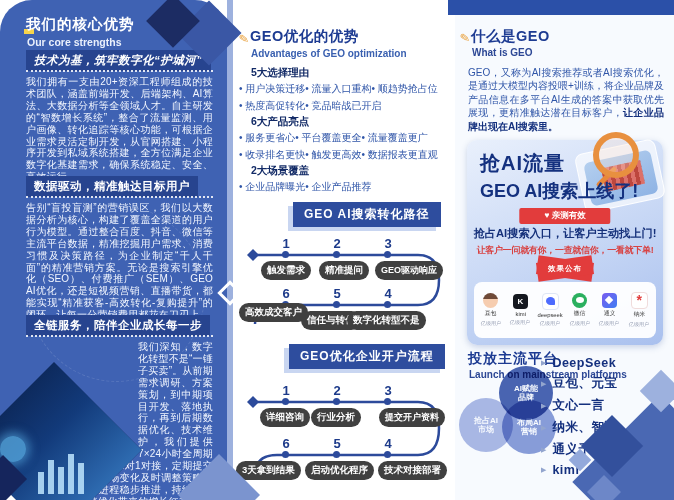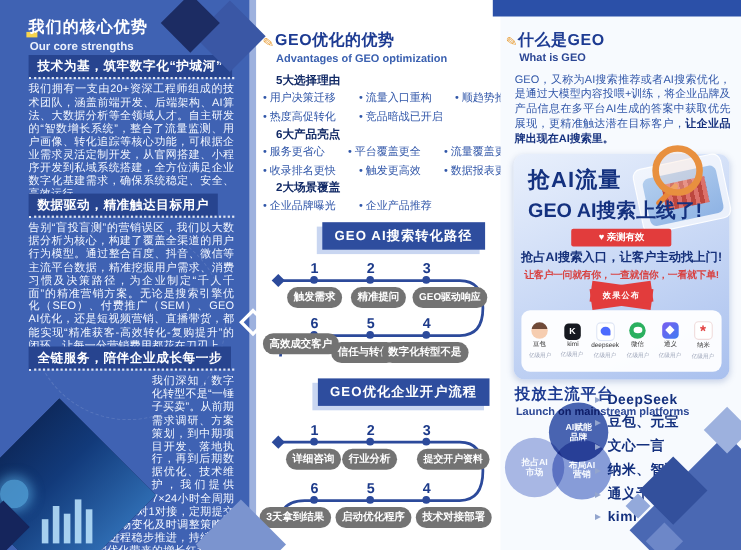--- a/index.html
+++ b/index.html
@@ -1,19 +1,19 @@
 <!DOCTYPE html>
 <html><head>
 <meta charset="utf-8">
 <style>
   html,body{margin:0;padding:0;background:#dfe6f3;}
   #stage{position:relative;width:674px;height:500px;overflow:hidden;
          font-family:"Liberation Sans","DejaVu Sans",sans-serif;background:#fff;}
   
-  .p-left{position:absolute;left:0;top:0;width:227px;height:500px;background:#3f62b3;z-index:1;}
+  .p-left{position:absolute;left:0;top:0;width:227px;height:500px;background:#3f62b3;z-index:1;border-radius:32px;}
   .p-strip{position:absolute;left:227px;top:0;width:6px;height:500px;background:#9db1de;z-index:1;}
   .p-mid{position:absolute;left:233px;top:0;width:222px;height:500px;background:#ffffff;z-index:2;}
   .p-right{position:absolute;left:455px;top:0;width:219px;height:500px;background:#f7fafe;z-index:2;}
   
   .dia{position:absolute;transform:rotate(45deg);}
   
   .lt-title{position:absolute;left:26px;top:15px;font-size:14.5px;font-weight:800;color:#fff;letter-spacing:1px;z-index:3;}
   .lt-accent{position:absolute;left:24px;top:29px;width:10px;height:5px;background:#f6d44c;z-index:2;}
   .lt-sub{position:absolute;left:27px;top:36px;font-size:10.5px;font-weight:bold;color:#eaf0fc;}
   .sec-bar{position:absolute;left:26px;background:#27448f;color:#fff;font-size:11.5px;font-weight:800;
@@ -29,28 +29,28 @@
   .photo-in{position:absolute;left:-30px;top:-30px;width:184px;height:184px;transform:rotate(-45deg);
             background:linear-gradient(135deg,#071436 0%,#123a7a 45%,#2f6db3 75%,#5fb3e4 100%);}
   .ph-bar{position:absolute;bottom:48px;background:rgba(190,230,255,.85);width:6px;}
   .ph-glow{position:absolute;left:38px;top:78px;width:26px;height:26px;border-radius:50%;
            background:rgba(100,190,245,.65);box-shadow:0 0 10px 4px rgba(100,190,245,.5);}
   
   .pen{position:absolute;font-size:12px;color:#e9a13d;transform:rotate(-8deg);}
   .m-title{position:absolute;left:17px;top:27px;font-size:14.5px;font-weight:800;color:#1d3b92;letter-spacing:.5px;}
   .m-sub{position:absolute;left:18px;top:48px;font-size:10px;font-weight:bold;color:#3a60b0;}
   .g-lbl{position:absolute;left:18px;font-size:10.5px;font-weight:800;color:#122a66;}
-  .b-row{position:absolute;left:6px;width:214px;display:flex;gap:21px;font-size:10px;color:#2f55a8;white-space:nowrap;text-align:center;}
+  .b-row{position:absolute;left:6px;width:214px;display:flex;gap:0;font-size:10px;color:#2f55a8;white-space:nowrap;text-align:center;}
   .b-row span::before{content:"• ";color:#2f55a8;}
   .banner{position:absolute;background:#2e4d9e;color:#fff;font-size:12px;font-weight:800;
           padding:4px 11px;letter-spacing:1px;white-space:nowrap;box-shadow:-5px 4px 0 0 #c9d6f1;z-index:3;}
   .flow-svg{position:absolute;left:0;z-index:1;}
   .f-num{position:absolute;transform:translateX(-50%);font-size:13px;font-weight:800;color:#1c3a8a;z-index:2;}
   .f-dot{position:absolute;width:7px;height:7px;border-radius:50%;background:#2c4a9b;z-index:2;}
-  .pill{position:absolute;background:#737373;color:#fff;font-size:9.5px;font-weight:bold;
+  .pill{position:absolute;background:#404040;color:#fff;font-size:9.5px;font-weight:bold;
         padding:3px 6px;border-radius:10px;white-space:nowrap;z-index:3;}
   
   .topbar{position:absolute;left:448px;top:0;width:226px;height:15px;background:#2b50a8;z-index:3;}
   .r-title{position:absolute;left:16px;top:27px;font-size:14.5px;font-weight:800;color:#1d3b92;letter-spacing:.5px;}
   .r-sub{position:absolute;left:17px;top:47px;font-size:10px;font-weight:bold;color:#2c4795;}
   .r-body{position:absolute;left:13px;top:66px;width:196px;font-size:10px;line-height:13.4px;
           color:#2f55a8;text-align:justify;}
   .r-body b{color:#14307e;}
   .card{position:absolute;left:12px;top:140px;width:196px;height:205px;border-radius:10px;
         background:linear-gradient(155deg,#e9f0fc 0%,#c3d4f4 60%,#a9c0ee 100%);
@@ -116,21 +116,21 @@
 <body>
 
 <div id="stage">
 
   <div class="p-left">
     <div class="wm-circle"></div>
     <div class="lt-accent"></div>
     <div class="lt-title">我们的核心优势</div>
     <div class="lt-sub">Our core strengths</div>
 
-    <div class="sec-bar" style="top:50px;">技术为基，筑牢数字化“护城河”</div>
+    <div class="sec-bar" style="top:50px;font-style:italic;">技术为基，筑牢数字化“护城河”</div>
     <div class="dotline" style="top:70px;"></div>
     <div class="para" style="top:76px;">我们拥有一支由20+资深工程师组成的技术团队，涵盖前端开发、后端架构、AI算法、大数据分析等全领域人才。自主研发的“智数增长系统”，整合了流量监测、用户画像、转化追踪等核心功能，可根据企业需求灵活定制开发，从官网搭建、小程序开发到私域系统搭建，全方位满足企业数字化基建需求，确保系统稳定、安全、高效运行。</div>
 
     <div class="sec-bar" style="top:176px;">数据驱动，精准触达目标用户</div>
     <div class="dotline" style="top:196px;"></div>
     <div class="para" style="top:202px;">告别“盲投盲测”的营销误区，我们以大数据分析为核心，构建了覆盖全渠道的用户行为模型。通过整合百度、抖音、微信等主流平台数据，精准挖掘用户需求、消费习惯及决策路径，为企业制定“千人千面”的精准营销方案。无论是搜索引擎优化（SEO）、付费推广（SEM）、GEO AI优化，还是短视频营销、直播带货，都能实现“精准获客-高效转化-复购提升”的闭环，让每一分营销费用都花在刀刃上。</div>
 
     <div class="sec-bar" style="top:315px;">全链服务，陪伴企业成长每一步</div>
     <div class="dotline" style="top:335px;"></div>
     <div class="para" style="top:341px;">

